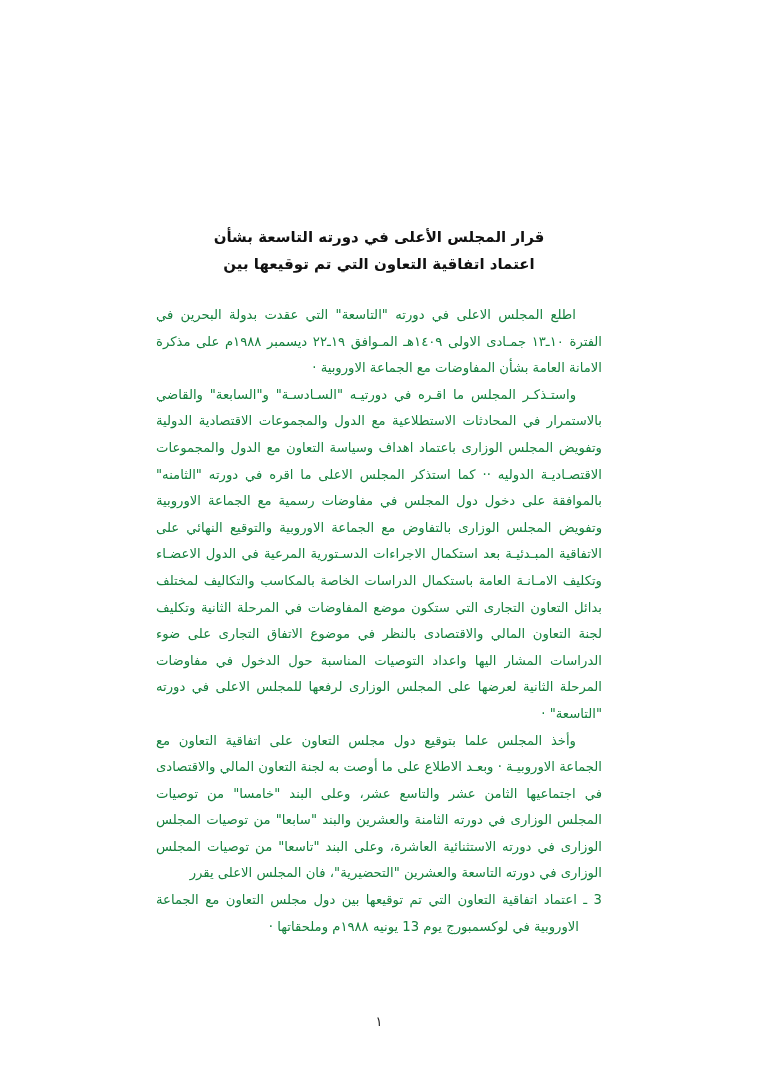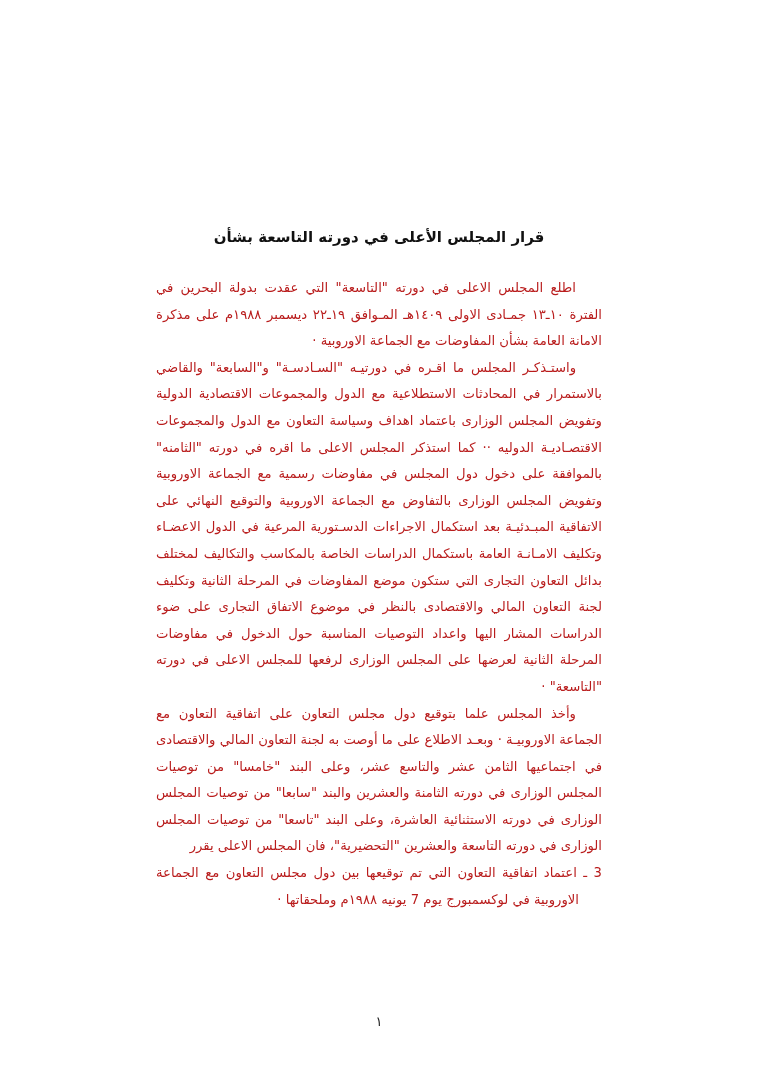--- a/index.html
+++ b/index.html
@@ -34,21 +34,21 @@
   }
   .doc-title .t-line {
     display: block;
   }
   .body-text {
     margin-top: 24px;
     font-size: 13.2px;
     line-height: 26.6px;
     text-align: justify;
     text-align-last: right;
-    color: #b91c1c;
+    color: #15803d;
   }
   p.para {
     margin: 0;
     text-indent: 26px; 
   }
   p.list-item {
     margin: 0;
     padding-right: 23px;
     text-indent: -23px; 
   }
@@ -63,25 +63,26 @@
   }
 </style>
 </head>
 <body>
 
 <div class="page">
   <div class="content">
 
     <div class="doc-title">
       <span class="t-line">قرار المجلس الأعلى في دورته التاسعة بشأن</span>
+      <span class="t-line">اعتماد اتفاقية التعاون التي تم توقيعها بين</span>
     </div>
 
     <div class="body-text">
       <p class="para">اطلع المجلس الاعلى في دورته "التاسعة" التي عقدت بدولة البحرين في الفترة ١٠ـ١٣ جمـادى الاولى ١٤٠٩هـ المـوافق ١٩ـ٢٢ ديسمبر ١٩٨٨م على مذكرة الامانة العامة بشأن المفاوضات مع الجماعة الاوروبية ·</p>
       <p class="para">واستـذكـر المجلس ما اقـره في دورتيـه "السـادسـة" و"السابعة" والقاضي بالاستمرار في المحادثات الاستطلاعية مع الدول والمجموعات الاقتصادية الدولية وتفويض المجلس الوزارى باعتماد اهداف وسياسة التعاون مع الدول والمجموعات الاقتصـاديـة الدوليه ·· كما استذكر المجلس الاعلى ما اقره في دورته "الثامنه" بالموافقة على دخول دول المجلس في مفاوضات رسمية مع الجماعة الاوروبية وتفويض المجلس الوزارى بالتفاوض مع الجماعة الاوروبية والتوقيع النهائي على الاتفاقية المبـدئيـة بعد استكمال الاجراءات الدسـتورية المرعية في الدول الاعضـاء وتكليف الامـانـة العامة باستكمال الدراسات الخاصة بالمكاسب والتكاليف لمختلف بدائل التعاون التجارى التي ستكون موضع المفاوضات في المرحلة الثانية وتكليف لجنة التعاون المالي والاقتصادى بالنظر في موضوع الاتفاق التجارى على ضوء الدراسات المشار اليها واعداد التوصيات المناسبة حول الدخول في مفاوضات المرحلة الثانية لعرضها على المجلس الوزارى لرفعها للمجلس الاعلى في دورته "التاسعة" ·</p>
       <p class="para">وأخذ المجلس علما بتوقيع دول مجلس التعاون على اتفاقية التعاون مع الجماعة الاوروبيـة · وبعـد الاطلاع على ما أوصت به لجنة التعاون المالي والاقتصادى في اجتماعيها الثامن عشر والتاسع عشر، وعلى البند "خامسا" من توصيات المجلس الوزارى في دورته الثامنة والعشرين والبند "سابعا" من توصيات المجلس الوزارى في دورته الاستثنائية العاشرة، وعلى البند "تاسعا" من توصيات المجلس الوزارى في دورته التاسعة والعشرين "التحضيرية"، فان المجلس الاعلى يقرر</p>
-      <p class="list-item"><span>3 ـ</span> <span>اعتماد اتفاقية التعاون التي تم توقيعها بين دول مجلس التعاون مع الجماعة الاوروبية في لوكسمبورج يوم 7 يونيه ١٩٨٨م وملحقاتها ·</span></p>
+      <p class="list-item"><span>3 ـ</span> <span>اعتماد اتفاقية التعاون التي تم توقيعها بين دول مجلس التعاون مع الجماعة الاوروبية في لوكسمبورج يوم 13 يونيه ١٩٨٨م وملحقاتها ·</span></p>
     </div>
 
   </div>
 
   <div class="page-number">١</div>
 </div>
 
 </body></html>

